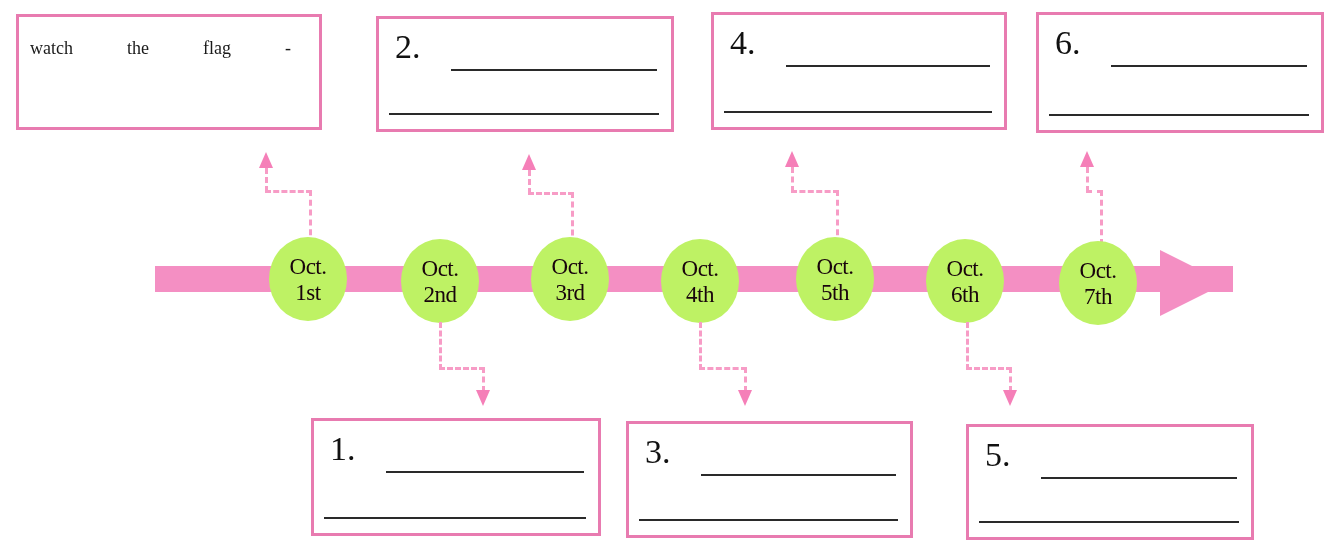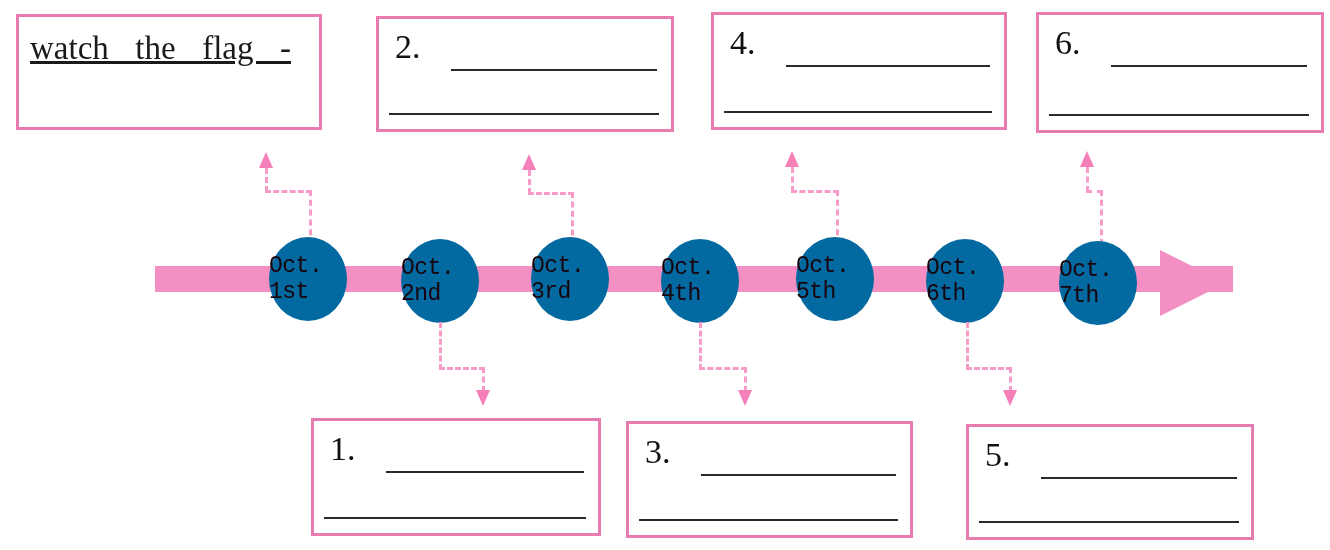--- a/index.html
+++ b/index.html
@@ -34,27 +34,26 @@
     height: 100%;
   }
 
   
   .example-text {
     position: absolute;
     left: 11px;
     right: 28px;
     top: 8px;
     color: #1a1a1a;
-    font-size: 33px;
+    font-size: 18px;
     line-height: 46px;
     text-align: justify;
     text-align-last: justify;
     white-space: normal;
     letter-spacing: 0px;
-    text-decoration: underline;
   }
   .example-text .ln {
     display: block;
     text-align: justify;
     text-align-last: justify;
   }
 
   
   .box-num {
     position: absolute;
@@ -97,27 +96,27 @@
     height: 0;
     border-top: 33px solid transparent;
     border-bottom: 33px solid transparent;
     border-left: 66px solid #f48fc3;
   }
   .node {
     position: absolute;
     width: 78px;
     height: 84px;
     border-radius: 50%;
-    background: #0369a1;
+    background: #bef264;
     display: flex;
     flex-direction: column;
+    align-items: center;
     justify-content: center;
     color: #18040c;
     line-height: 1.0;
-    font-family: Liberation Mono, monospace;
   }
   .node .m {
     font-size: 23px;
     letter-spacing: -0.5px;
   }
   .node .d {
     font-size: 23px;
     letter-spacing: -0.5px;
     margin-top: 3px;
   }

